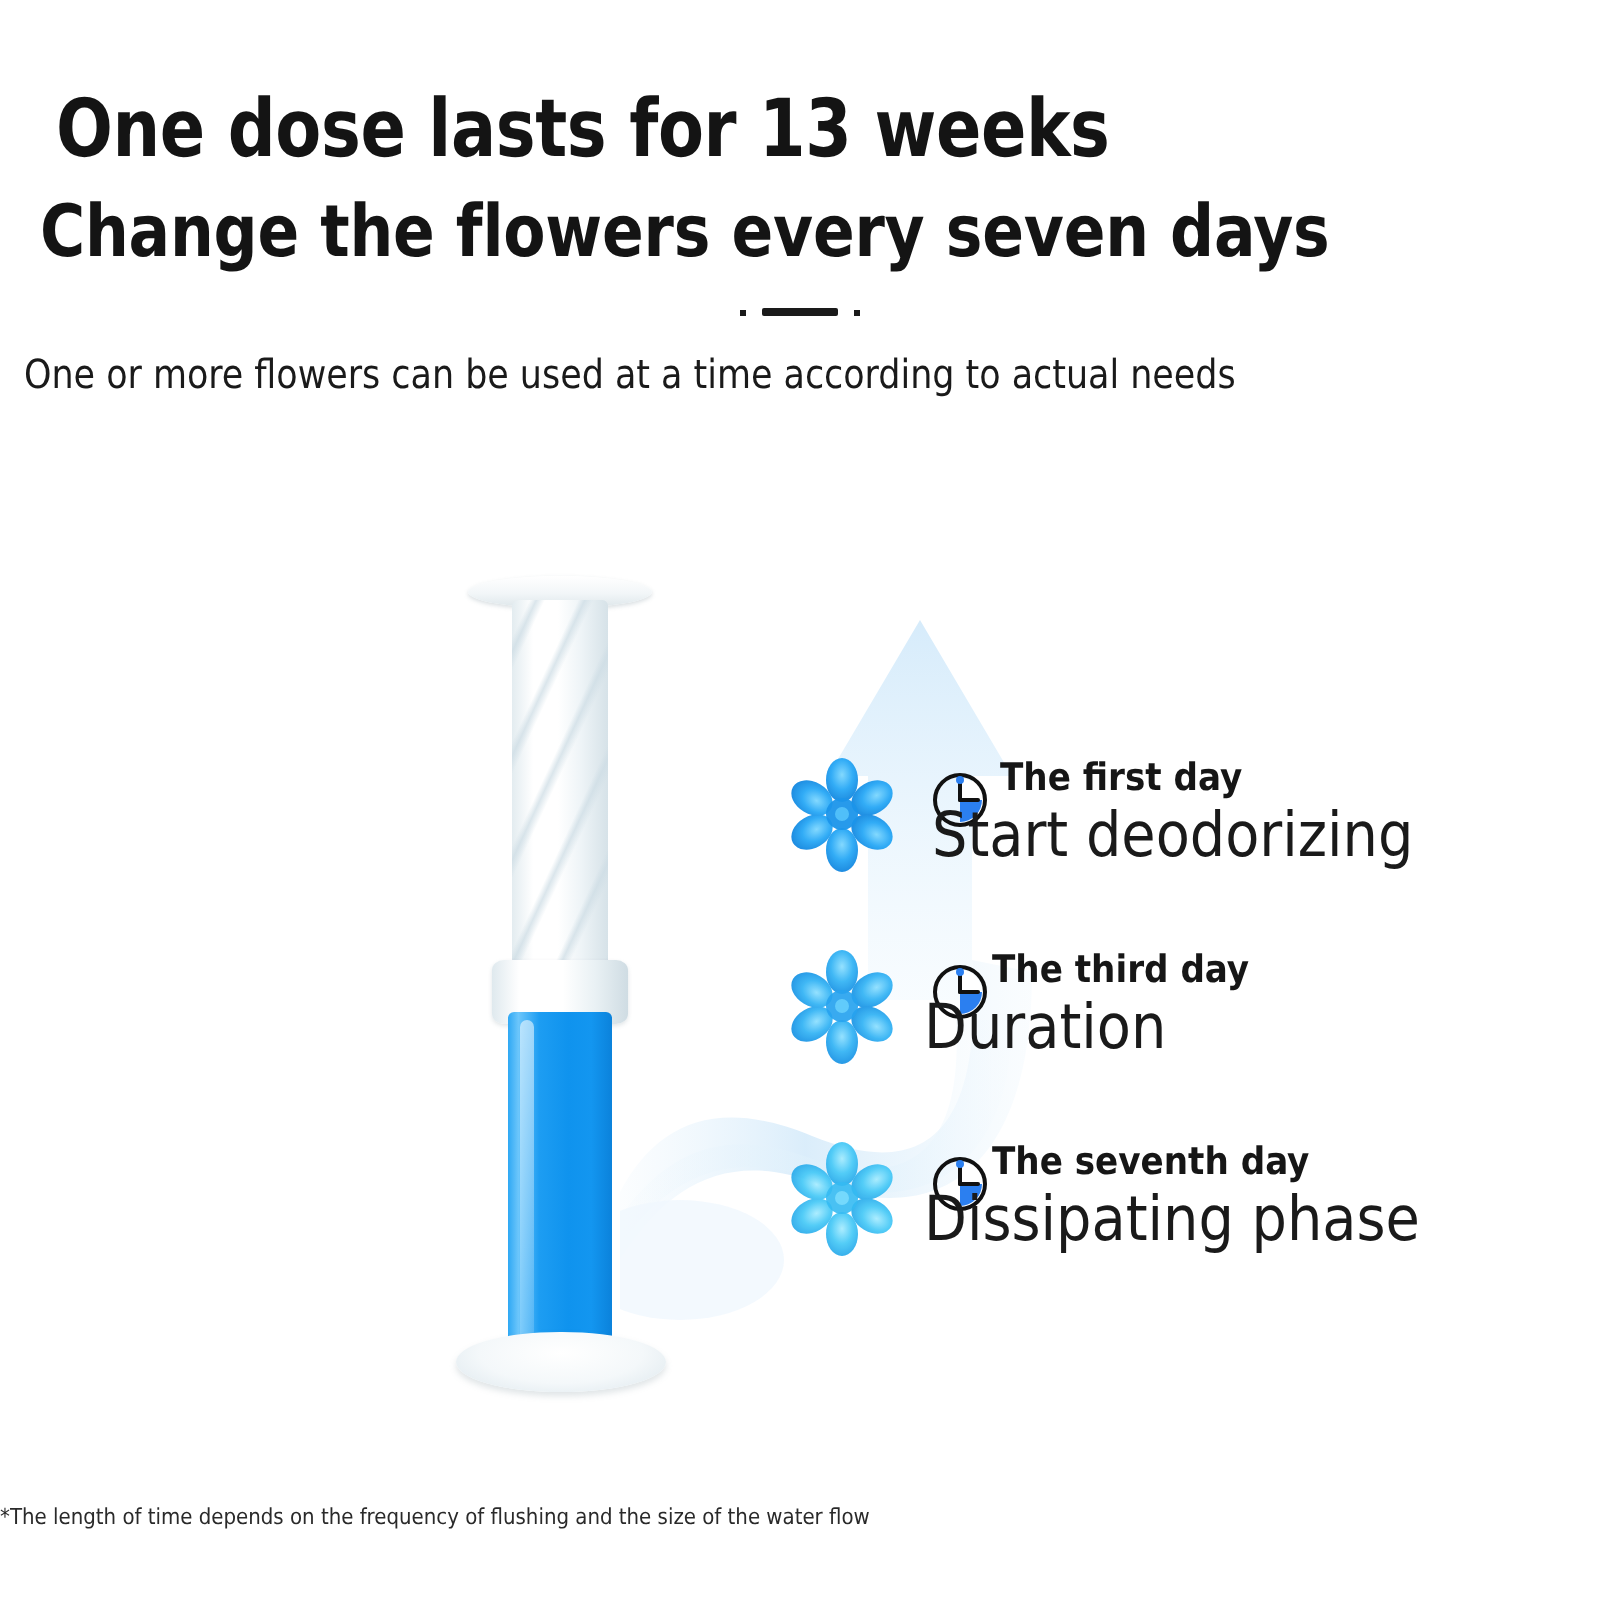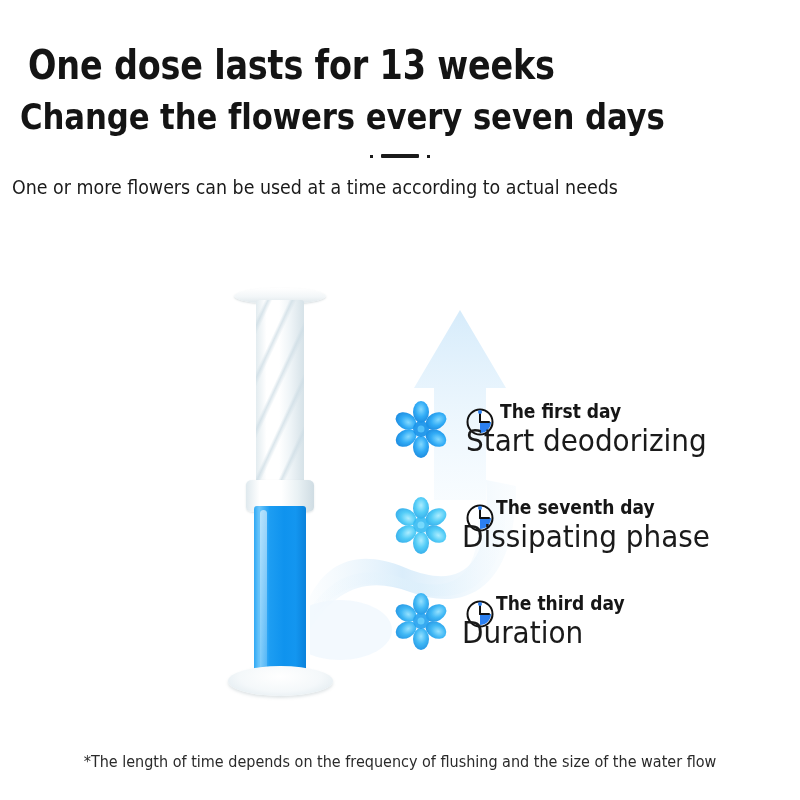--- a/index.html
+++ b/index.html
@@ -175,21 +175,21 @@
     height: 30px;
     background: radial-gradient(ellipse at 50% 35%, #ffffff 0%, #f4f8fa 55%, #dbe6ec 100%);
     border-radius: 52px / 15px;
     box-shadow: 0 2px 3px rgba(130,150,160,0.25);
   }
 
   
   .timeline {
     position: absolute;
     left: 392px;
-    top: 396px;
+    top: 374px;
     width: 400px;
   }
   .tl-row {
     position: relative;
     height: 96px;
   }
   .flower {
     position: absolute;
     left: 0px;
     top: 4px;
@@ -228,22 +228,22 @@
     line-height: 1.2;
     white-space: nowrap;
   }
 
   
   .footnote {
     position: absolute;
     left: 0;
     top: 752px;
     width: 800px;
-    text-align: center;
-    font-size: 16px;
+    text-align: left;
+    font-size: 11px;
     color: #2a2a2a;
   }
 </style>
 </head>
 <body>
 
 <div class="page">
 
   <div class="header">
     <h1 class="headline-1">One dose lasts for 13 weeks</h1>
@@ -327,20 +327,58 @@
           <line x1="16" y1="16" x2="25" y2="16" stroke="#111111" stroke-width="2" stroke-linecap="round"></line>
           <circle cx="16" cy="6" r="2" fill="#2b7ff0"></circle>
         </svg>
       </div>
       <div class="tl-text">
         <div class="day-label">The first day</div>
         <div class="phase-label">Start deodorizing</div>
       </div>
     </div>
 
+    <div class="tl-row row-2">
+      <div class="flower">
+        <svg width="58" height="58" viewBox="0 0 58 58">
+          <defs>
+            <radialGradient id="petal2" cx="50%" cy="38%" r="62%">
+              <stop offset="0%" stop-color="#8fe0ff"></stop>
+              <stop offset="55%" stop-color="#35b4f5"></stop>
+              <stop offset="100%" stop-color="#1a93e4"></stop>
+            </radialGradient>
+          </defs>
+          <g fill="url(#petal2)" opacity="0.94">
+            <ellipse cx="29" cy="12" rx="8" ry="11"></ellipse>
+            <ellipse cx="44" cy="21" rx="8" ry="11" transform="rotate(60 44 21)"></ellipse>
+            <ellipse cx="44" cy="38" rx="8" ry="11" transform="rotate(120 44 38)"></ellipse>
+            <ellipse cx="29" cy="47" rx="8" ry="11"></ellipse>
+            <ellipse cx="14" cy="38" rx="8" ry="11" transform="rotate(60 14 38)"></ellipse>
+            <ellipse cx="14" cy="21" rx="8" ry="11" transform="rotate(120 14 21)"></ellipse>
+          </g>
+          <circle cx="29" cy="29" r="8" fill="#27a3ef" opacity="0.92"></circle>
+          <circle cx="29" cy="29" r="3.5" fill="#66cefc" opacity="0.9"></circle>
+        </svg>
+      </div>
+      <div class="clock">
+        <svg width="32" height="32" viewBox="0 0 32 32">
+          <path d="M16 16 L16 5 A11 11 0 0 1 27 16 Z" fill="#ffffff"></path>
+          <path d="M16 16 L27 16 A11 11 0 0 1 16 27 Z" fill="#2b7ff0"></path>
+          <circle cx="16" cy="16" r="12.5" fill="none" stroke="#111111" stroke-width="2"></circle>
+          <line x1="16" y1="16" x2="16" y2="7" stroke="#111111" stroke-width="2" stroke-linecap="round"></line>
+          <line x1="16" y1="16" x2="25" y2="16" stroke="#111111" stroke-width="2" stroke-linecap="round"></line>
+          <circle cx="16" cy="6" r="2" fill="#2b7ff0"></circle>
+        </svg>
+      </div>
+      <div class="tl-text">
+        <div class="day-label">The third day</div>
+        <div class="phase-label">Duration</div>
+      </div>
+    </div>
+
     <div class="tl-row row-3">
       <div class="flower">
         <svg width="58" height="58" viewBox="0 0 58 58">
           <defs>
             <radialGradient id="petal3" cx="50%" cy="38%" r="62%">
               <stop offset="0%" stop-color="#a6ecff"></stop>
               <stop offset="55%" stop-color="#46c9f7"></stop>
               <stop offset="100%" stop-color="#27a9ea"></stop>
             </radialGradient>
           </defs>
@@ -365,55 +403,17 @@
           <line x1="16" y1="16" x2="25" y2="16" stroke="#111111" stroke-width="2" stroke-linecap="round"></line>
           <circle cx="16" cy="6" r="2" fill="#2b7ff0"></circle>
         </svg>
       </div>
       <div class="tl-text">
         <div class="day-label">The seventh day</div>
         <div class="phase-label">Dissipating phase</div>
       </div>
     </div>
 
-    <div class="tl-row row-2">
-      <div class="flower">
-        <svg width="58" height="58" viewBox="0 0 58 58">
-          <defs>
-            <radialGradient id="petal2" cx="50%" cy="38%" r="62%">
-              <stop offset="0%" stop-color="#8fe0ff"></stop>
-              <stop offset="55%" stop-color="#35b4f5"></stop>
-              <stop offset="100%" stop-color="#1a93e4"></stop>
-            </radialGradient>
-          </defs>
-          <g fill="url(#petal2)" opacity="0.94">
-            <ellipse cx="29" cy="12" rx="8" ry="11"></ellipse>
-            <ellipse cx="44" cy="21" rx="8" ry="11" transform="rotate(60 44 21)"></ellipse>
-            <ellipse cx="44" cy="38" rx="8" ry="11" transform="rotate(120 44 38)"></ellipse>
-            <ellipse cx="29" cy="47" rx="8" ry="11"></ellipse>
-            <ellipse cx="14" cy="38" rx="8" ry="11" transform="rotate(60 14 38)"></ellipse>
-            <ellipse cx="14" cy="21" rx="8" ry="11" transform="rotate(120 14 21)"></ellipse>
-          </g>
-          <circle cx="29" cy="29" r="8" fill="#27a3ef" opacity="0.92"></circle>
-          <circle cx="29" cy="29" r="3.5" fill="#66cefc" opacity="0.9"></circle>
-        </svg>
-      </div>
-      <div class="clock">
-        <svg width="32" height="32" viewBox="0 0 32 32">
-          <path d="M16 16 L16 5 A11 11 0 0 1 27 16 Z" fill="#ffffff"></path>
-          <path d="M16 16 L27 16 A11 11 0 0 1 16 27 Z" fill="#2b7ff0"></path>
-          <circle cx="16" cy="16" r="12.5" fill="none" stroke="#111111" stroke-width="2"></circle>
-          <line x1="16" y1="16" x2="16" y2="7" stroke="#111111" stroke-width="2" stroke-linecap="round"></line>
-          <line x1="16" y1="16" x2="25" y2="16" stroke="#111111" stroke-width="2" stroke-linecap="round"></line>
-          <circle cx="16" cy="6" r="2" fill="#2b7ff0"></circle>
-        </svg>
-      </div>
-      <div class="tl-text">
-        <div class="day-label">The third day</div>
-        <div class="phase-label">Duration</div>
-      </div>
-    </div>
-
   </div>
 
   <div class="footnote">*The length of time depends on the frequency of flushing and the size of the water flow</div>
 
 </div>
 
 </body></html>

